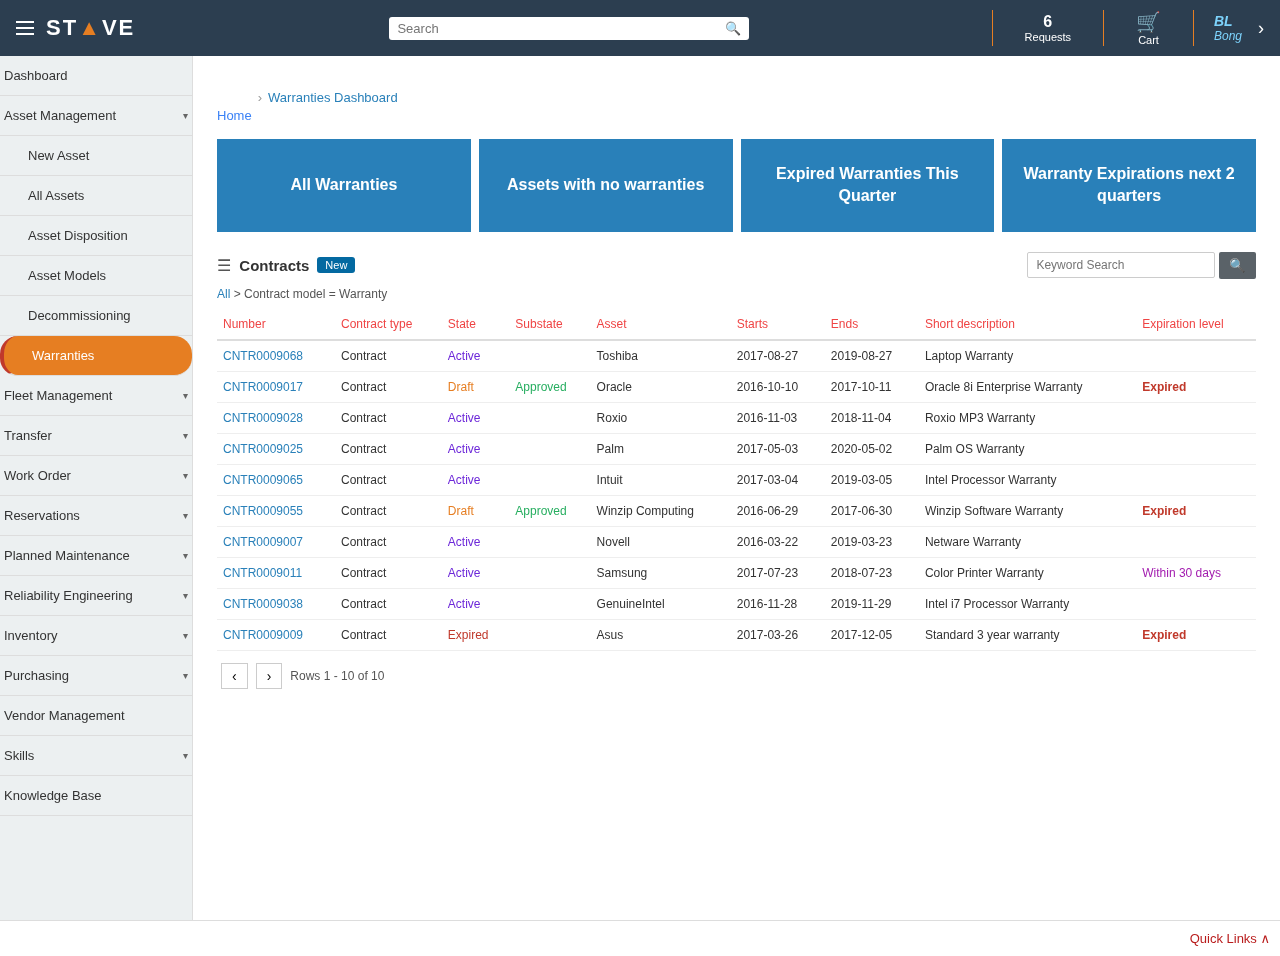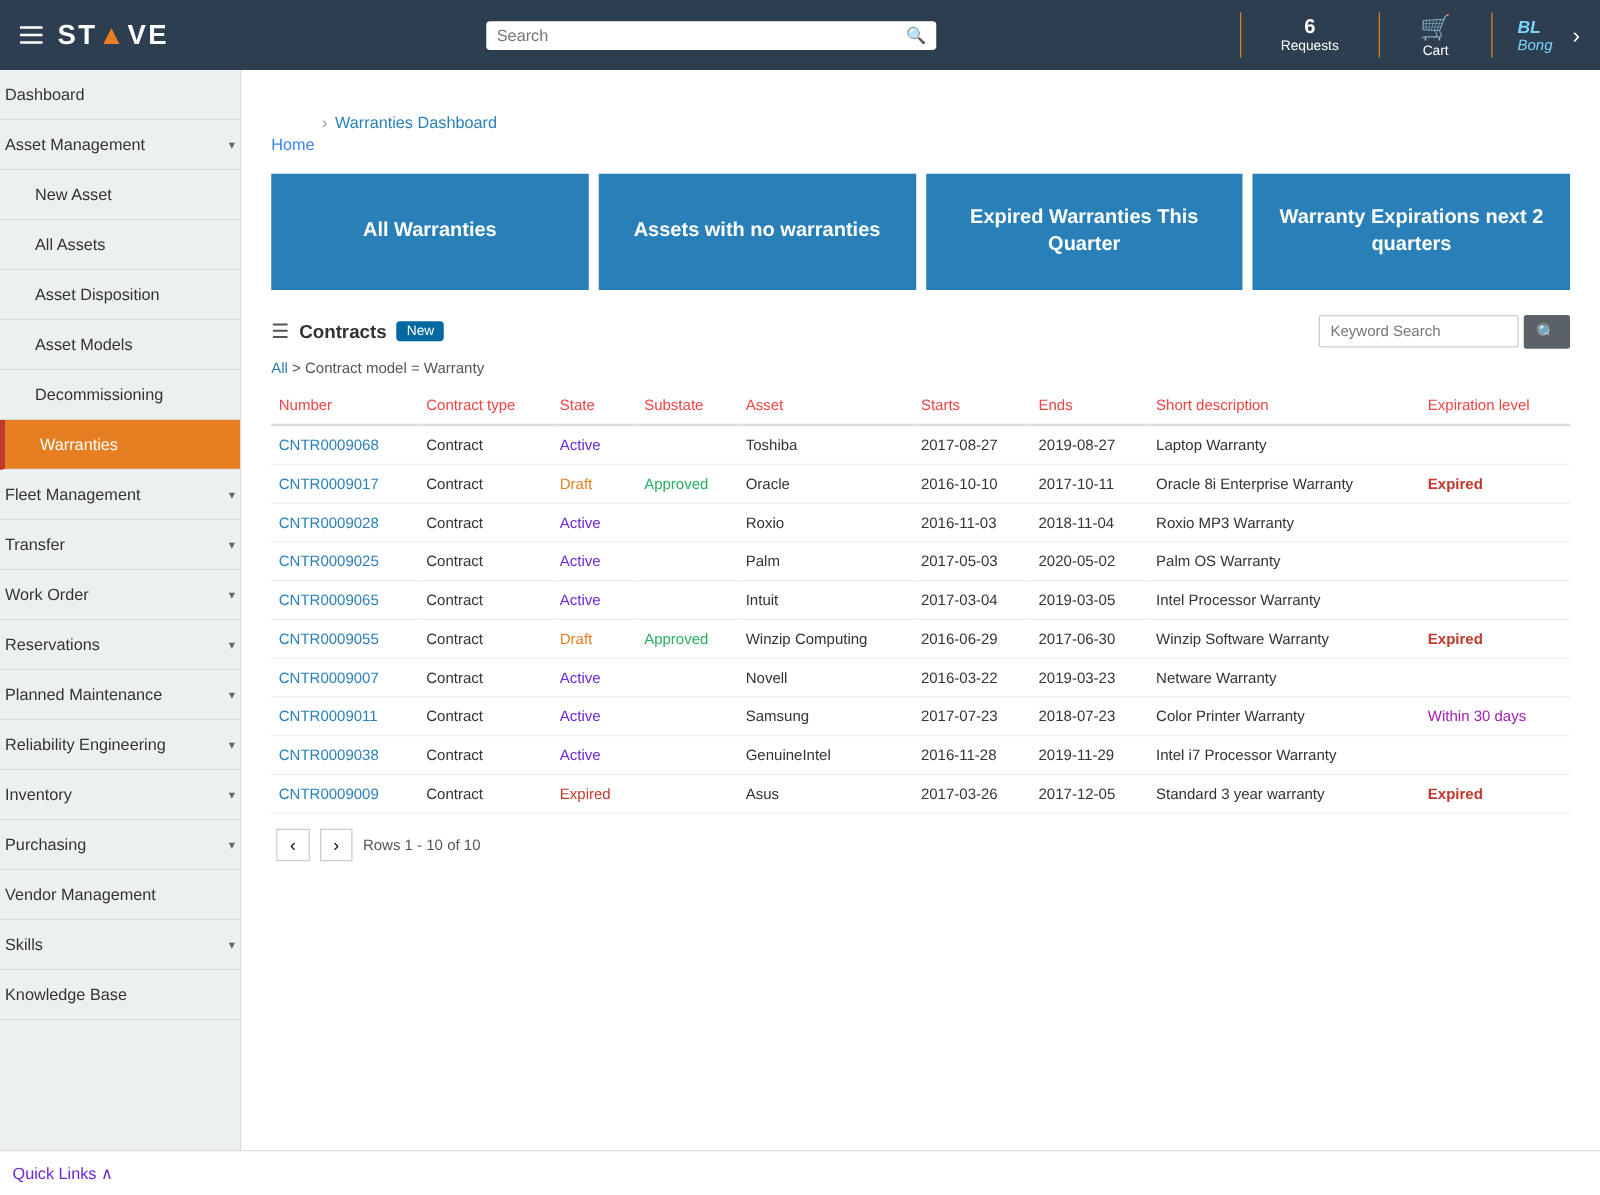--- a/index.html
+++ b/index.html
@@ -165,21 +165,21 @@
       display: flex;
       align-items: center;
       gap: 4px;
     }
     .keyword-search input {
       border: 1px solid #ccc;
       padding: 5px 8px;
       font-size: 12px;
       border-radius: 2px;
       outline: none;
-      width: 160px;
+      width: 188px;
     }
     .keyword-search button {
       background: #5a6268;
       border: none;
       color: white;
       padding: 6px 10px;
       cursor: pointer;
       border-radius: 2px;
     }
 
@@ -233,24 +233,24 @@
       font-size: 14px;
     }
     .pagination .rows-info { font-size: 12px; color: #555; }
 
     
     .bottom-bar {
       position: fixed;
       bottom: 0; left: 0; right: 0;
       background: white;
       border-top: 1px solid #ddd;
-      text-align: left;
+      text-align: right;
       padding: 10px;
       font-size: 13px;
-      color: #6d28d9;
+      color: #b91c1c;
       cursor: pointer;
     }
 
     .menu-lines { display: flex; flex-direction: column; gap: 4px; cursor: pointer; }
     .menu-lines span { display: block; width: 18px; height: 2px; background: white; }
   </style>
 </head>
 <body>
 
 <nav class="top-nav">
@@ -302,21 +302,21 @@
       </div>
       <div class="sidebar-item" style="padding-left: 28px;">
         <span>Asset Disposition</span>
       </div>
       <div class="sidebar-item" style="padding-left: 28px;">
         <span>Asset Models</span>
       </div>
       <div class="sidebar-item" style="padding-left: 28px;">
         <span>Decommissioning</span>
       </div>
-      <div class="sidebar-item active" style="padding-left: 28px;">
+      <div class="sidebar-item active" style="padding-left: 28px; border-radius: 18px;">
         <span>Warranties</span>
       </div>
       <div class="sidebar-item">
         <span>Fleet Management</span>
         <span class="arrow">▾</span>
       </div>
       <div class="sidebar-item">
         <span>Transfer</span>
         <span class="arrow">▾</span>
       </div>

